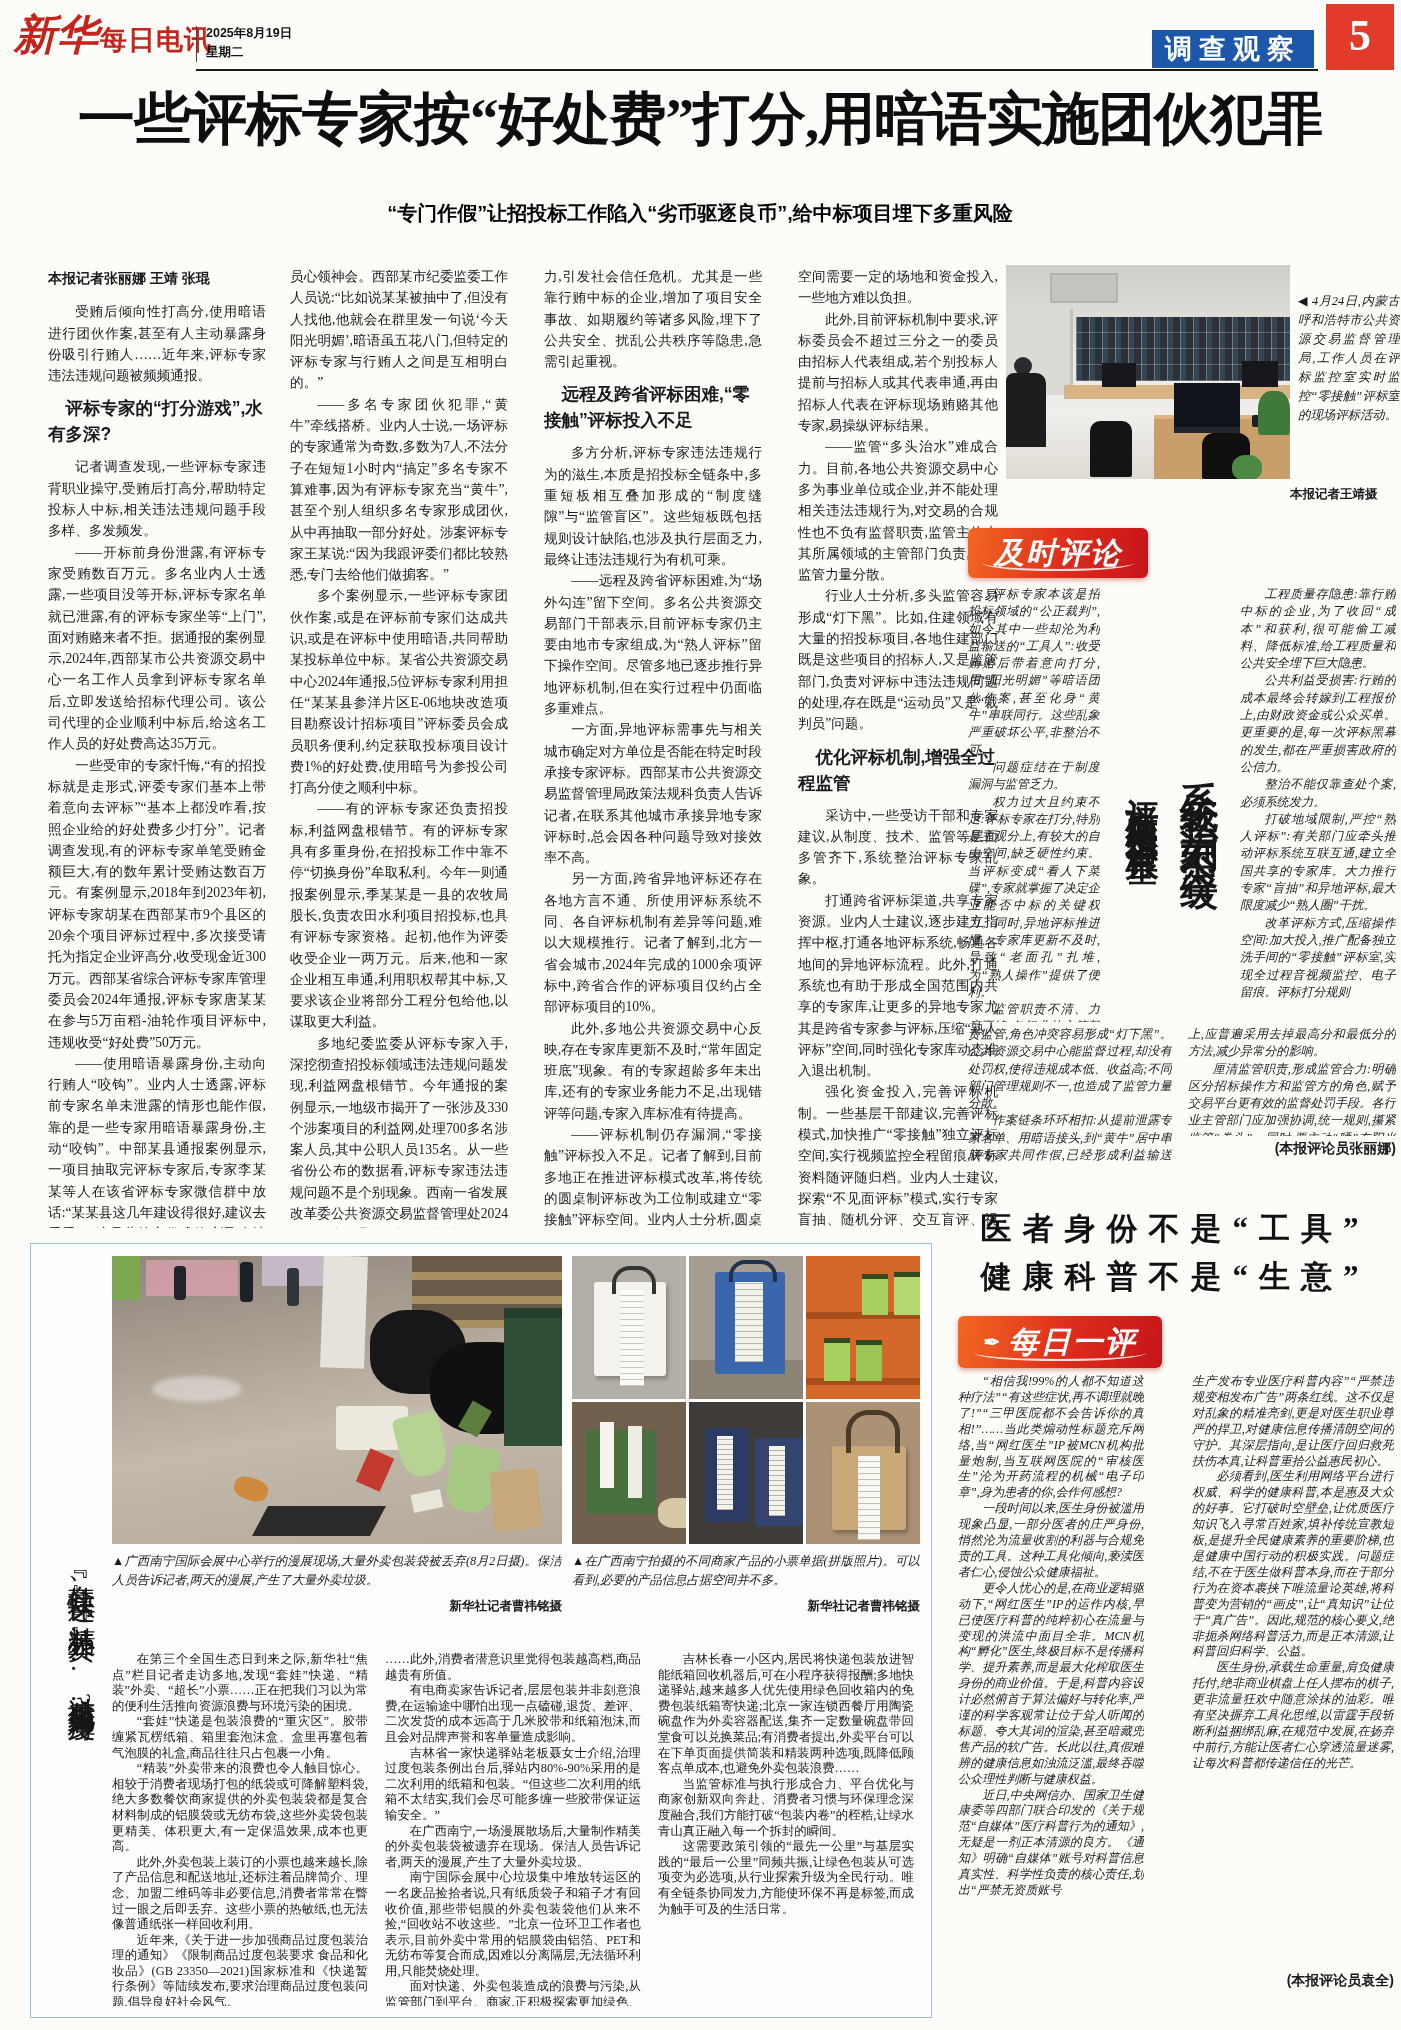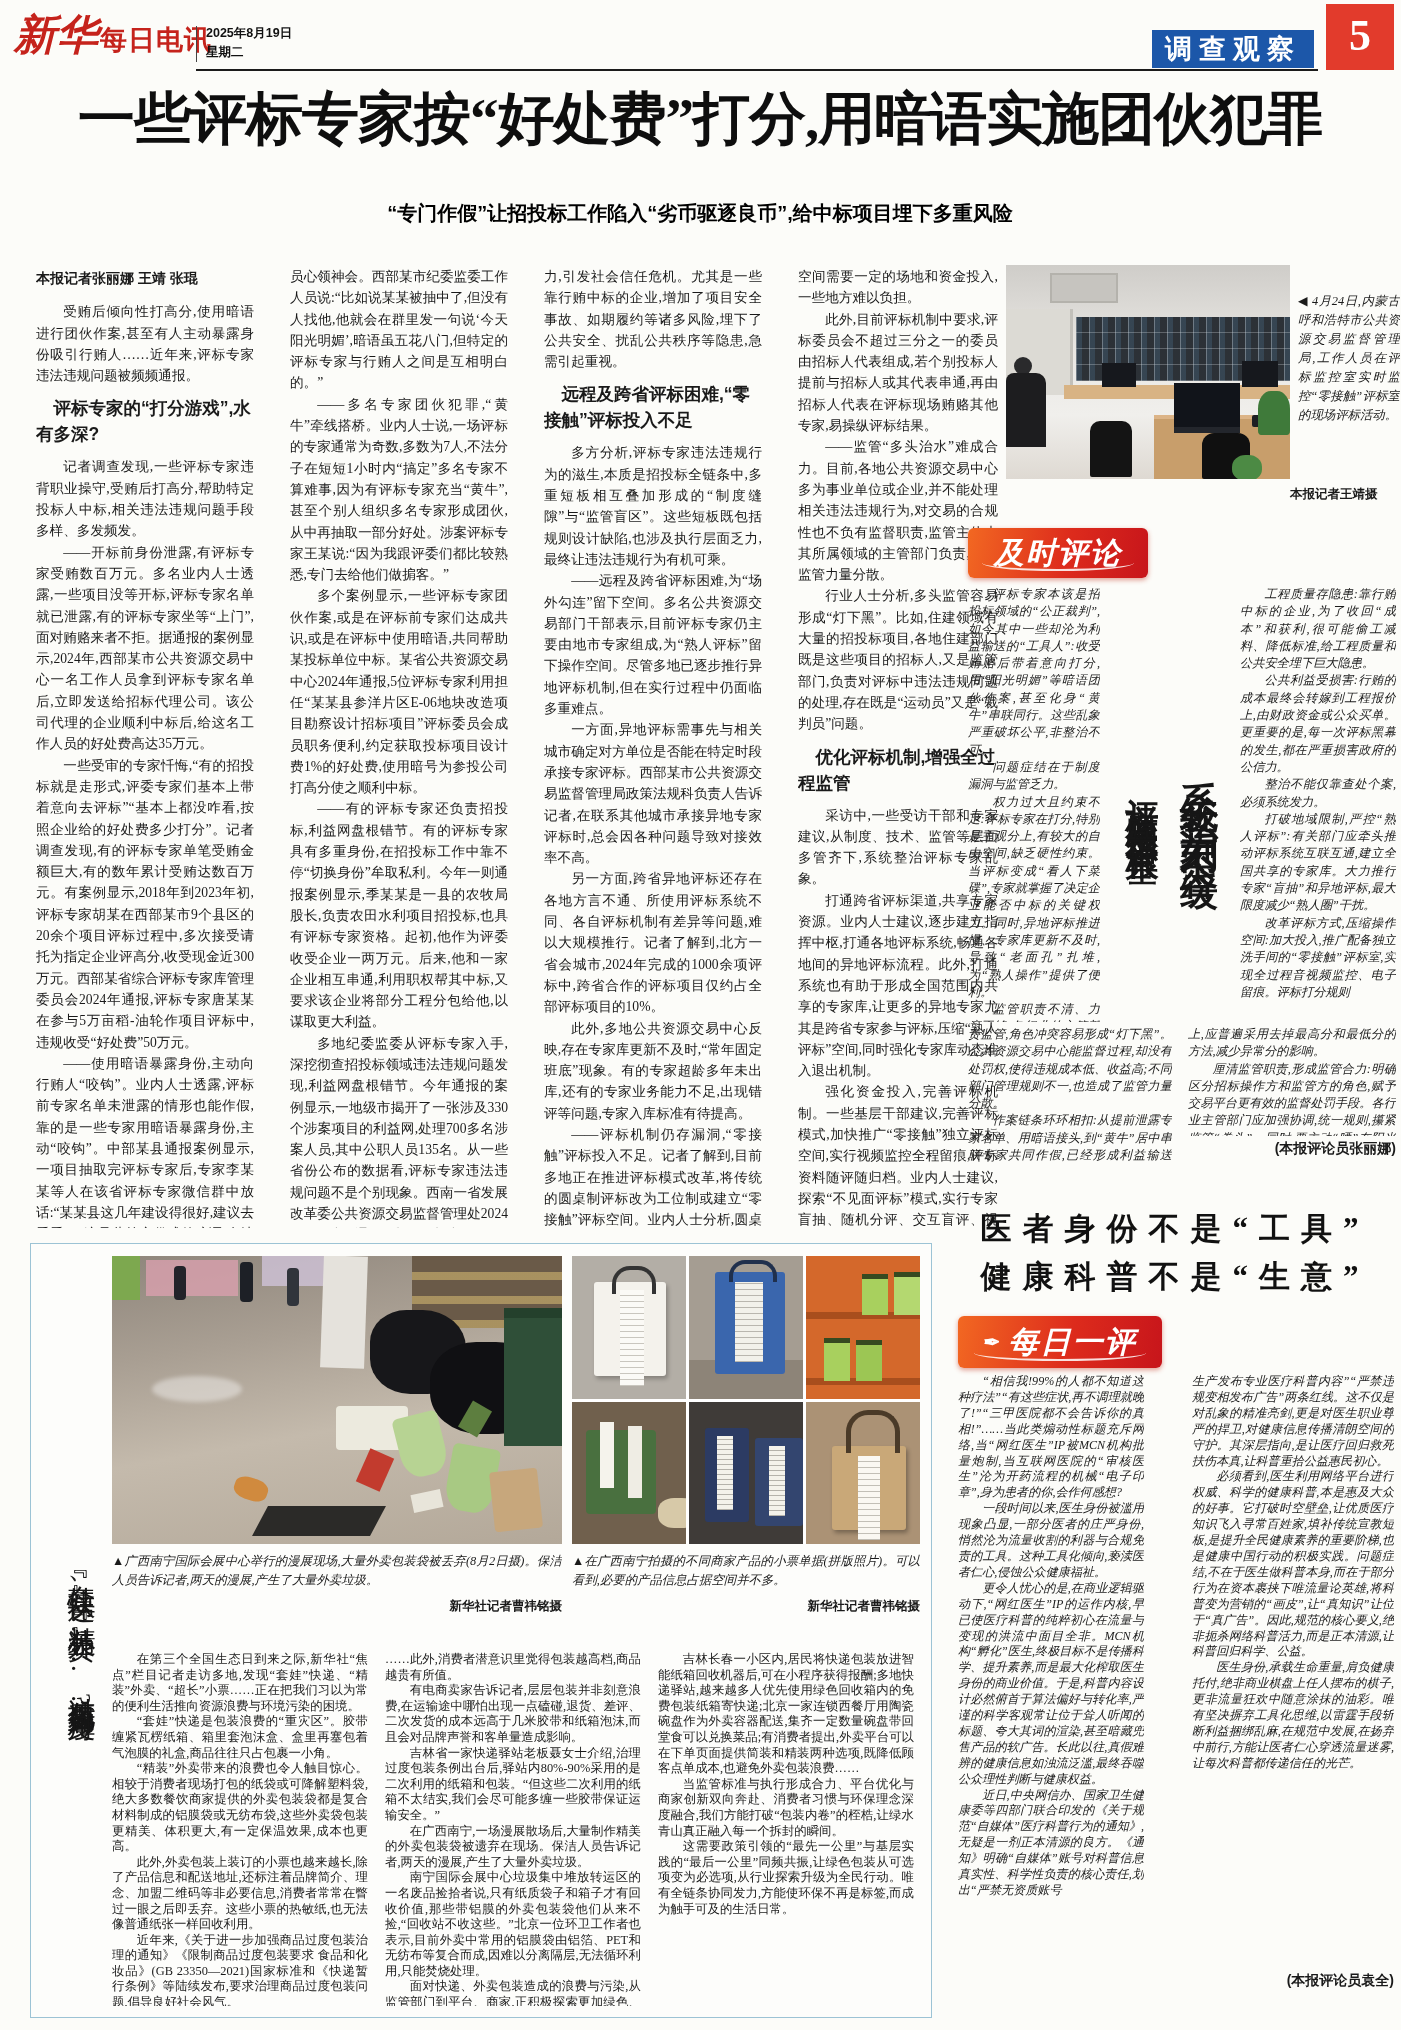--- a/index.html
+++ b/index.html
@@ -57,21 +57,21 @@
     <div>2025年8月19日</div>
     <div>星期二</div>
   </div>
   <div class="abs hdr-rule" style="left:196px;top:69px;width:1122px;"></div>
   <div class="abs section-box" style="left:1152px;top:30px;width:162px;height:38px;">调查观察</div>
   <div class="abs page-num" style="left:1326px;top:4px;width:68px;height:66px;">5</div>
 
   <div class="abs headline" style="left:40px;top:86px;width:1320px;">一些评标专家按“好处费”打分,用暗语实施团伙犯罪</div>
   <div class="abs deck" style="left:40px;top:200px;width:1320px;">“专门作假”让招投标工作陷入“劣币驱逐良币”,给中标项目埋下多重风险</div>
 
-  <div class="abs col lead-col" style="left:36px;top:266px;width:218px;height:962px;">
+  <div class="abs col lead-col" style="left:48px;top:266px;width:218px;height:962px;">
       <p class="byline">本报记者张丽娜 王靖 张琨</p>
       <p>受贿后倾向性打高分,使用暗语进行团伙作案,甚至有人主动暴露身份吸引行贿人……近年来,评标专家违法违规问题被频频通报。</p>
       <p class="head">评标专家的“打分游戏”,水有多深?</p>
       <p>记者调查发现,一些评标专家违背职业操守,受贿后打高分,帮助特定投标人中标,相关违法违规问题手段多样、多发频发。</p>
       <p>——开标前身份泄露,有评标专家受贿数百万元。多名业内人士透露,一些项目没等开标,评标专家名单就已泄露,有的评标专家坐等“上门”,面对贿赂来者不拒。据通报的案例显示,2024年,西部某市公共资源交易中心一名工作人员拿到评标专家名单后,立即发送给招标代理公司。该公司代理的企业顺利中标后,给这名工作人员的好处费高达35万元。</p>
       <p>一些受审的专家忏悔,“有的招投标就是走形式,评委专家们基本上带着意向去评标”“基本上都没咋看,按照企业给的好处费多少打分”。记者调查发现,有的评标专家单笔受贿金额巨大,有的数年累计受贿达数百万元。有案例显示,2018年到2023年初,评标专家胡某在西部某市9个县区的20余个项目评标过程中,多次接受请托为指定企业评高分,收受现金近300万元。西部某省综合评标专家库管理委员会2024年通报,评标专家唐某某在参与5万亩稻-油轮作项目评标中,违规收受“好处费”50万元。</p>
       <p>——使用暗语暴露身份,主动向行贿人“咬钩”。业内人士透露,评标前专家名单未泄露的情形也能作假,靠的是一些专家用暗语暴露身份,主动“咬钩”。中部某县通报案例显示,一项目抽取完评标专家后,专家李某某等人在该省评标专家微信群中放话:“某某县这几年建设得很好,建议去看看。”这是些约定俗成的暗语,当地一群长期用评标权力变现的评标专家都心知肚明。很快,相关人员联系到李某某等人,勾结后实现中标。</p>
     </div>
   <div class="abs col lead-col" style="left:290px;top:266px;width:218px;height:962px;">
       <p class="cont">员心领神会。西部某市纪委监委工作人员说:“比如说某某被抽中了,但没有人找他,他就会在群里发一句说‘今天阳光明媚’,暗语虽五花八门,但特定的评标专家与行贿人之间是互相明白的。”</p>

